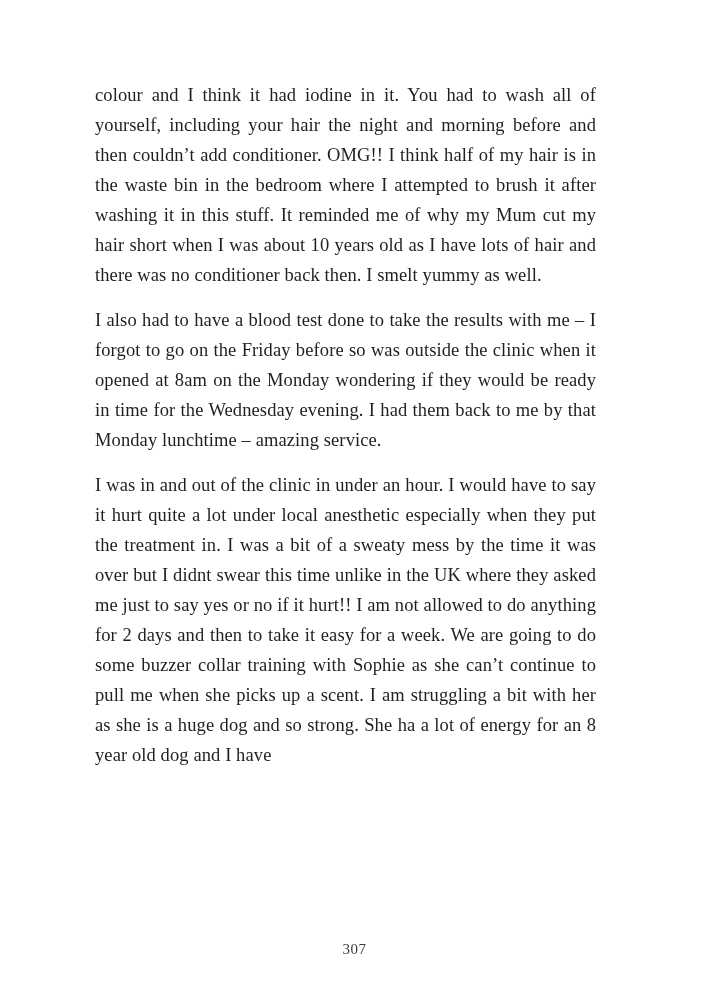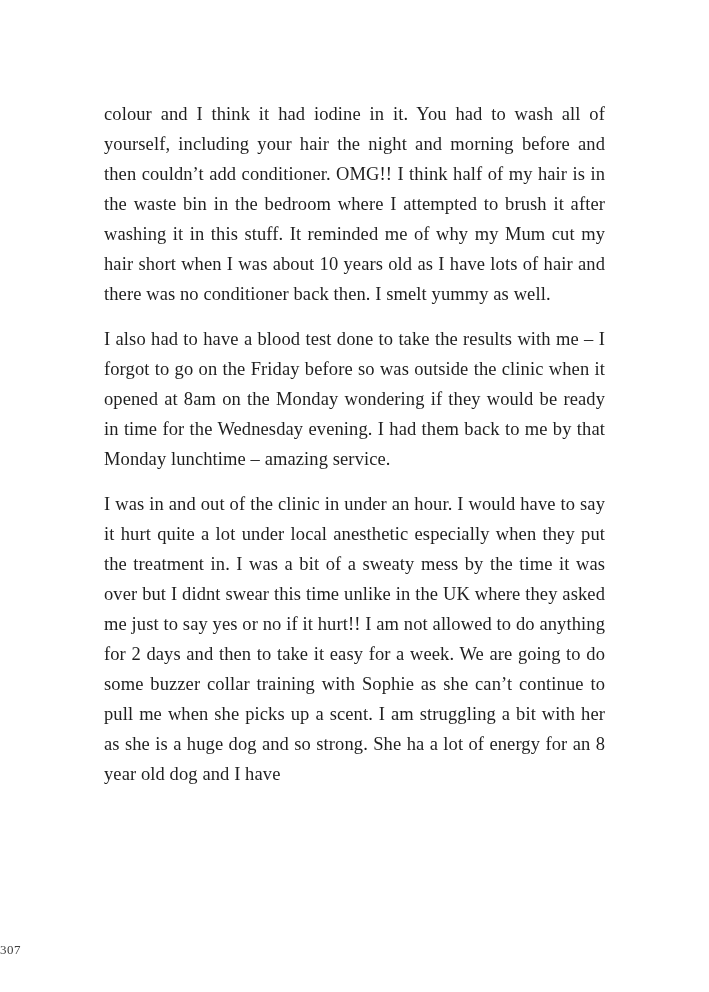--- a/index.html
+++ b/index.html
@@ -15,43 +15,42 @@
     overflow: hidden;
   }
   .page {
     position: relative;
     width: 709px;
     height: 992px;
     background: #ffffff;
   }
   .text-block {
     position: absolute;
-    left: 104px;
+    left: 95px;
     top: 80px;
     width: 501px;
-    margin-top: 19px;
   }
   .text-block p {
     margin: 0 0 15px 0;
     font-size: 18.5px;
     line-height: 30px;
     text-align: justify;
     text-justify: inter-word;
     letter-spacing: 0.1px;
   }
   .text-block p:last-child {
     margin-bottom: 0;
   }
   .page-number {
     position: absolute;
     left: 0;
     right: 0;
     bottom: 34px;
-    text-align: left;
-    font-size: 13px;
+    text-align: center;
+    font-size: 15px;
     color: #3d3d3d;
     letter-spacing: 0.5px;
   }
 </style>
 </head>
 <body>
 
 <div class="page">
   <div class="text-block">
     <p>colour and I think it had iodine in it. You had to wash all of yourself, including your hair the night and morning before and then couldn’t add conditioner. OMG!! I think half of my hair is in the waste bin in the bedroom where I attempted to brush it after washing it in this stuff. It reminded me of why my Mum cut my hair short when I was about 10 years old as I have lots of hair and there was no conditioner back then. I smelt yummy as well.</p>

